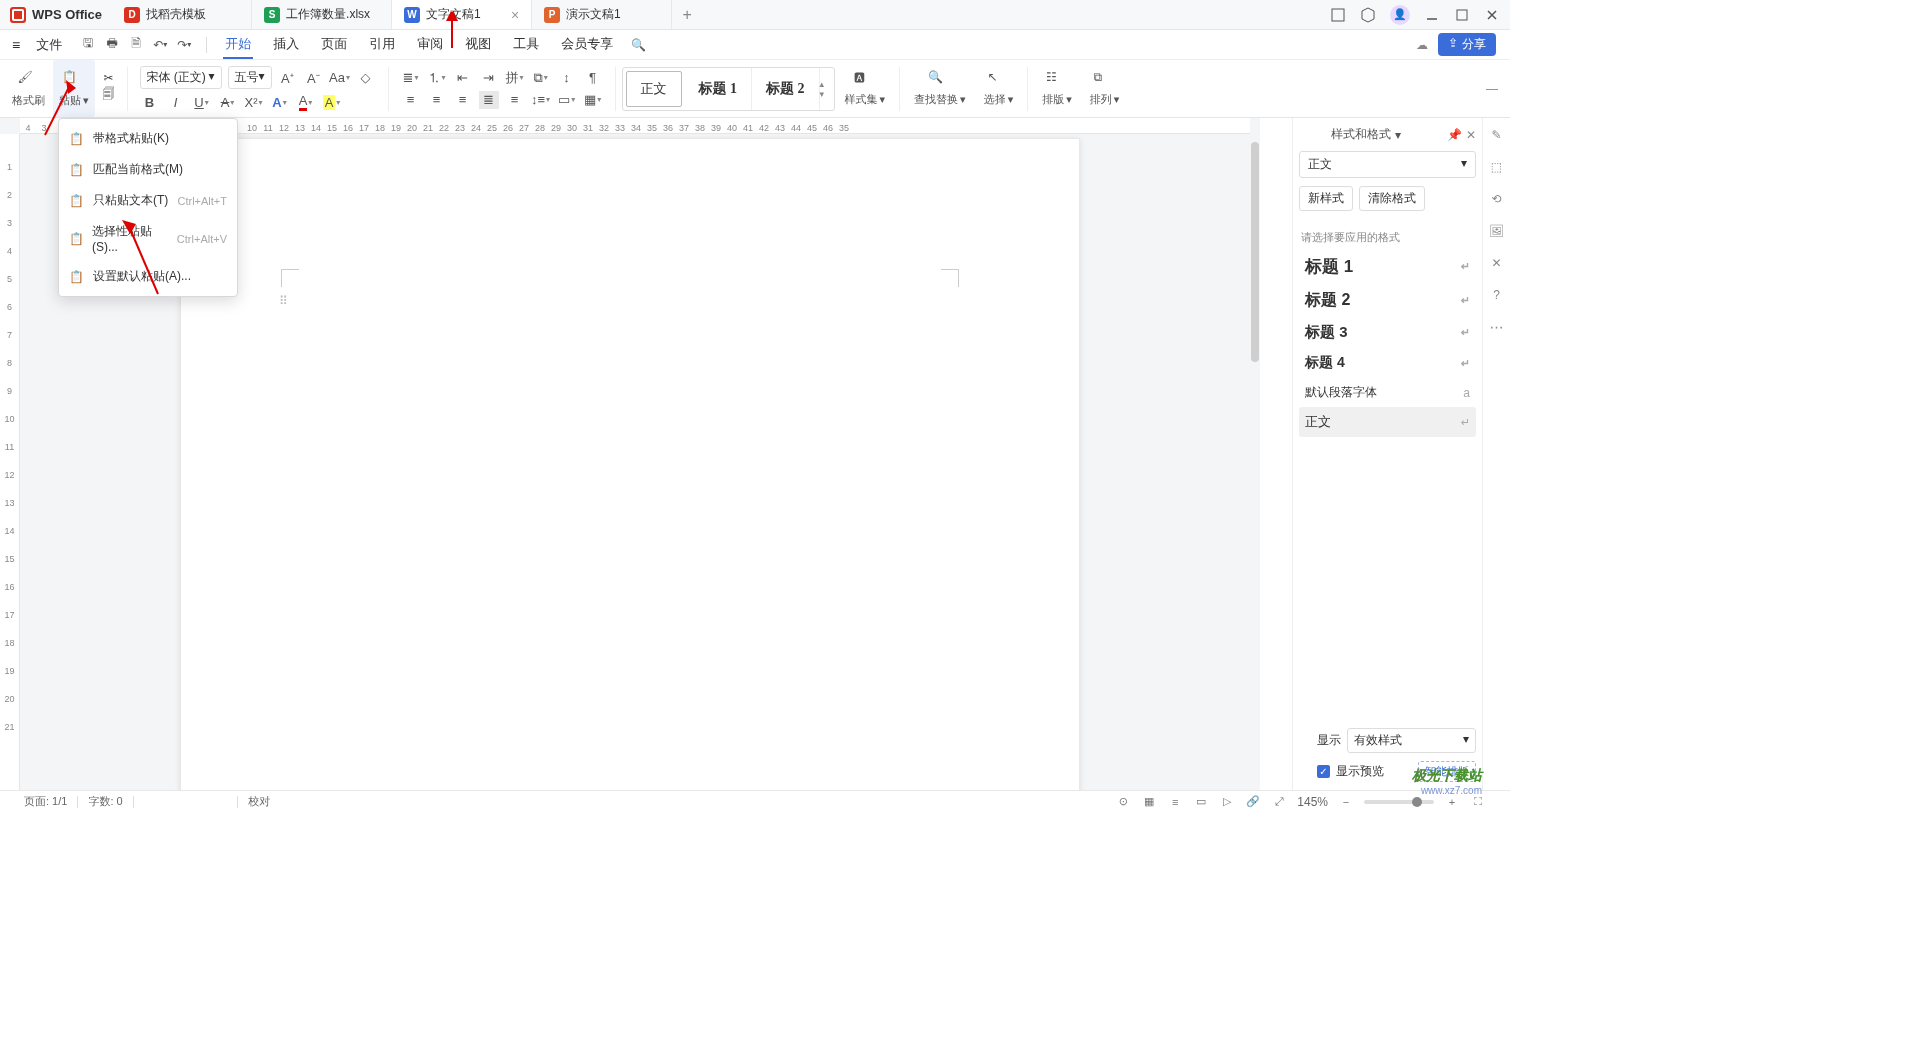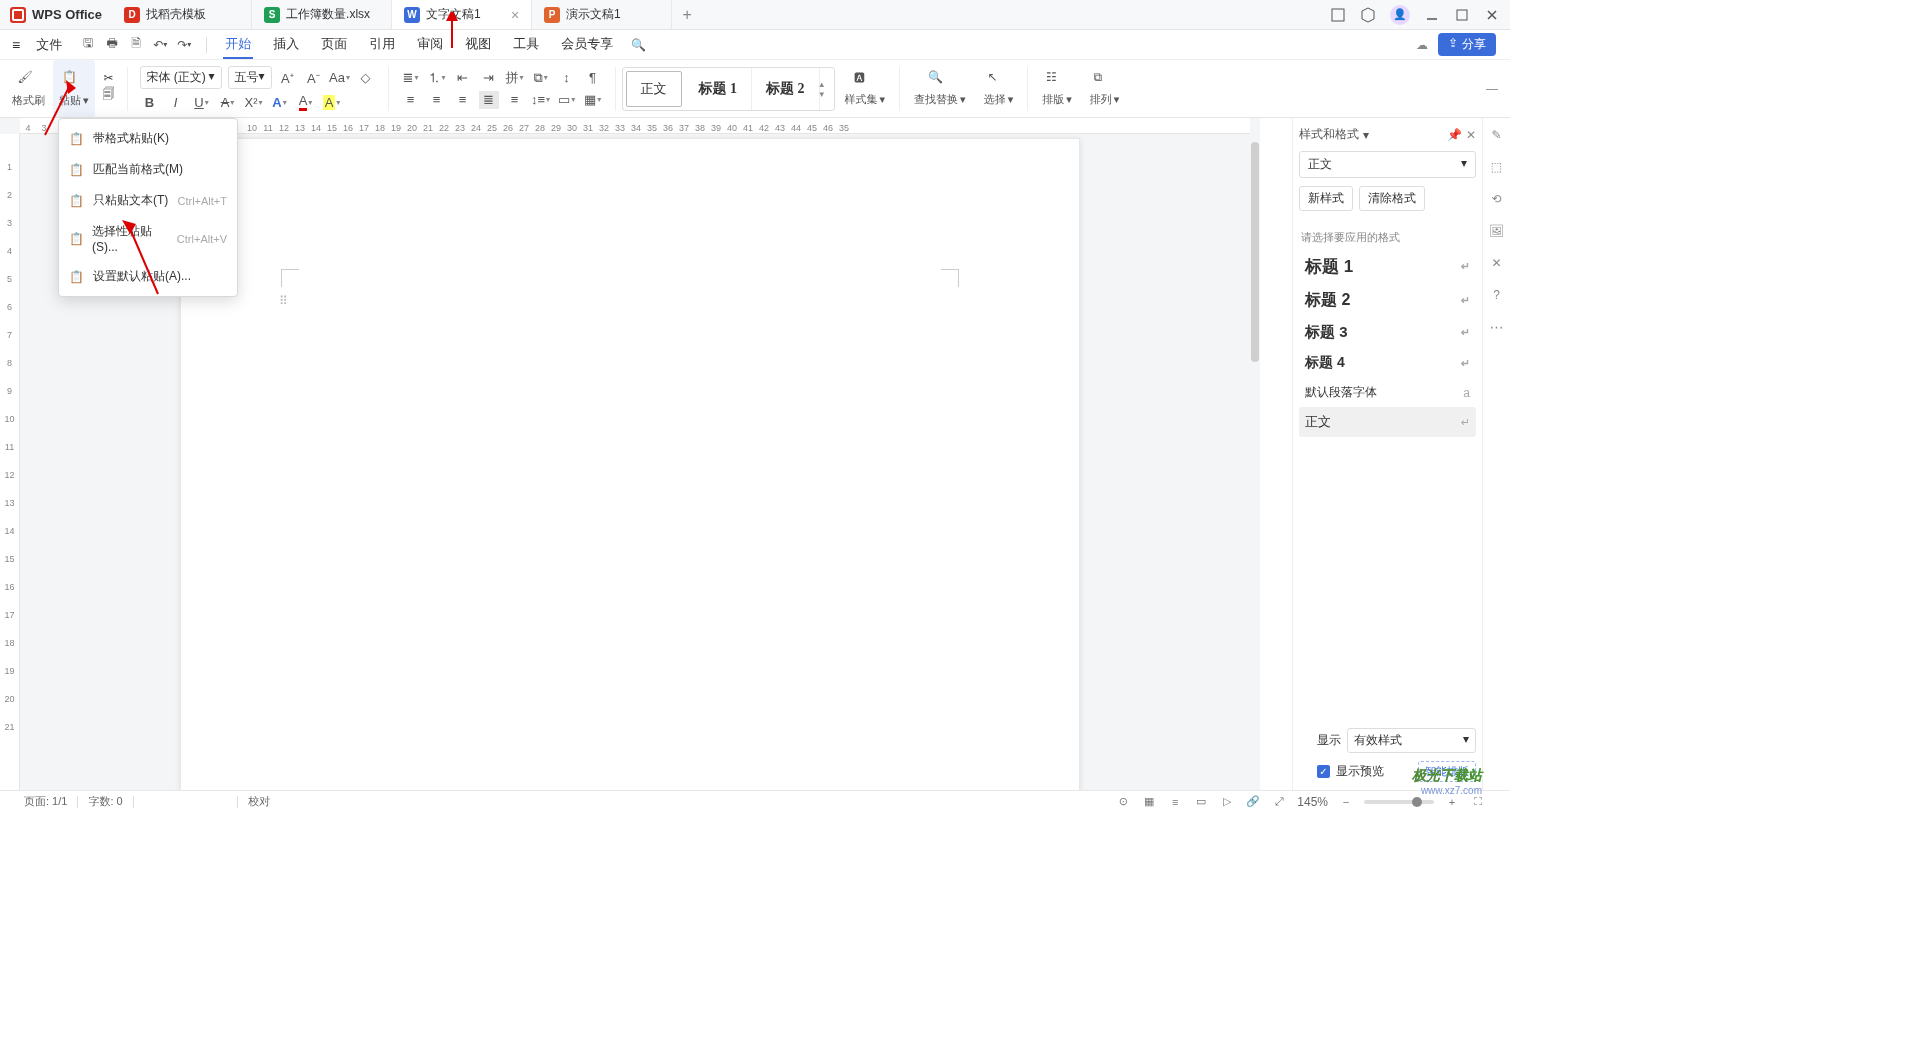--- a/index.html
+++ b/index.html
@@ -75,21 +75,21 @@
 .page { width: 900px; min-height: 1100px; background:#fff; margin: 4px 0 20px 160px; box-shadow: 0 1px 6px rgba(0,0,0,.1); border:1px solid #e8e8e8; position:relative; }
 .page .margin-mark{ position:absolute; width:18px; height:18px; border-left:1px solid #ccc; border-top:1px solid #ccc; }
 .page .mm-tr{ top:130px; right:120px; border-left:none; border-right:1px solid #ccc; }
 .page .mm-tl{ top:130px; left:100px; }
 .page .dots{ position:absolute; top:155px; left:98px; font-size:12px; color:#bbb; letter-spacing:1px; }
 .vscroll{ position:absolute; right:0; top:16px; bottom:0; width:10px; }
 .vscroll .thumb{ position:absolute; top:8px; width:8px; height:220px; background:#cfcfcf; border-radius:4px; right:1px; }
 
 
 .rpanel { position:absolute; top:118px; right:28px; width:190px; bottom:22px; background:#fff; border-left:1px solid #eee; padding:8px 6px; }
-.rp-head { display:flex; align-items:center; font-size:12px; color:#555; gap:4px; }
+.rp-head { display:flex; align-items:center; font-size:12px; color:#555; gap:4px;margin-left:32px; }
 .rp-head .pin{ margin-left:auto; color:#888; cursor:pointer; }
 .rp-head .cls{ color:#888; cursor:pointer; }
 .rp-combo{ margin-top:8px; border:1px solid #ddd; border-radius:3px; padding:4px 8px; display:flex; justify-content:space-between; font-size:12px; cursor:pointer; }
 .rp-btns{ display:flex; gap:6px; margin-top:8px; }
 .rp-btns .b{ border:1px solid #ddd; border-radius:3px; padding:3px 8px; font-size:12px; cursor:pointer; }
 .rp-hint{ font-size:11px; color:#888; margin:19px 2px 4px; }
 .rp-list .li{ display:flex; align-items:center; justify-content:space-between; padding:6px 6px; font-size:15px; cursor:pointer; border-radius:3px; }
 .rp-list .li .ret{ font-size:11px; color:#aaa; }
 .rp-list .li.h1{ font-weight:600; font-size:17px; font-family: SimSun, serif;}
 .rp-list .li.h2{ font-weight:600; font-size:16px; font-family: SimSun, serif;}

